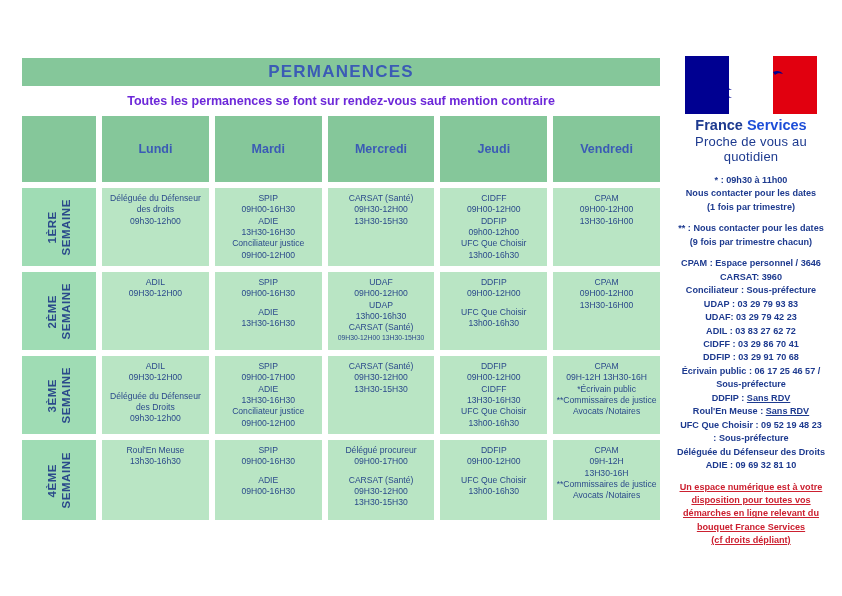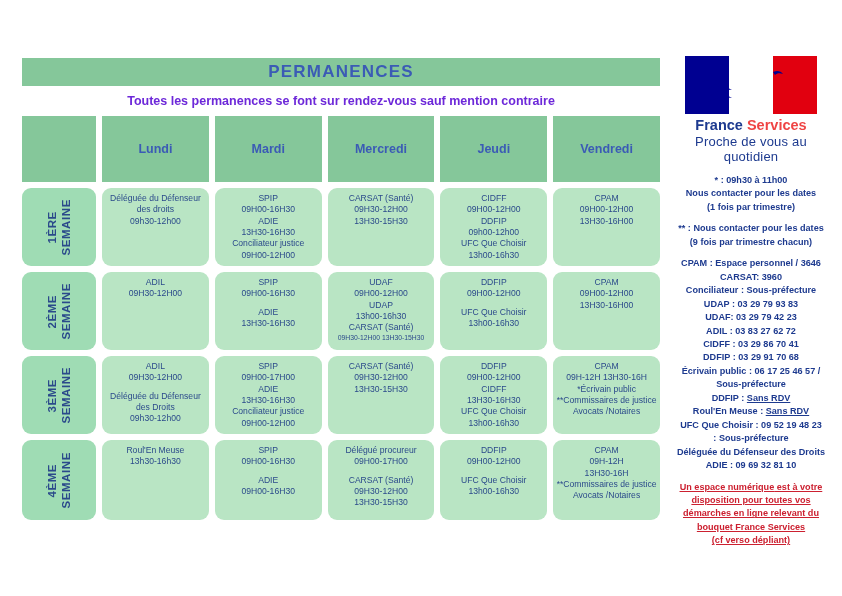--- a/index.html
+++ b/index.html
@@ -53,21 +53,20 @@
 
   .cell{
     background:#b9e5c4;
     box-sizing:border-box;
     color:#2b4a8b;
     font-size:8.3px;
     line-height:1.32;
     text-align:center;
     padding:5px 2px 5px 2px;
     overflow:hidden;
-    border-radius:9px;
   }
 
   .head-cell{
     background:#85c79a;
     height:66px;
     display:flex;align-items:center;justify-content:center;
     color:#3b5bb5;
     font-weight:bold;
     font-size:12.5px;
     box-sizing:border-box;
@@ -104,21 +103,21 @@
   .logo-wrap{width:156px;margin:4px auto 0 auto;}
   .flag{
     position:relative;width:132px;height:58px;margin:0 auto;
     display:block;
   }
   .logo-text{
     text-align:center;margin-top:3px;
     font-size:14.5px;font-weight:bold;white-space:nowrap;
   }
   .logo-france{color:#1d3a8f;}
-  .logo-services{color:#ef4444;}
+  .logo-services{color:#1d4ed8;}
   .logo-tag{
     text-align:center;color:#1d3a8f;
     font-size:13px;margin-top:1px;
     letter-spacing:.2px;
   }
 
   .notes{
     margin-top:10px;
     text-align:center;
     color:#1d3a8f;
@@ -342,16 +341,16 @@
         <div><span>Roul'En Meuse : </span><u>Sans RDV</u></div>
         <div>UFC Que Choisir : 09 52 19 48 23</div>
         <div>: Sous-préfecture</div>
         <div>Déléguée du Défenseur des Droits</div>
         <div>ADIE : 09 69 32 81 10</div>
         <span class="gap"></span>
         <div class="red"><u>Un espace numérique</u><span> est à votre</span></div>
         <div class="red">disposition pour toutes vos</div>
         <div class="red"><u>démarches</u><span> en ligne </span><u>relevant du</u></div>
         <div class="red"><u>bouquet France Services</u></div>
-        <div class="red">(cf verso dépliant)</div>
+        <div class="red">(cf droits dépliant)</div>
       </div>
   </div>
 </div>
 
 </body></html>

